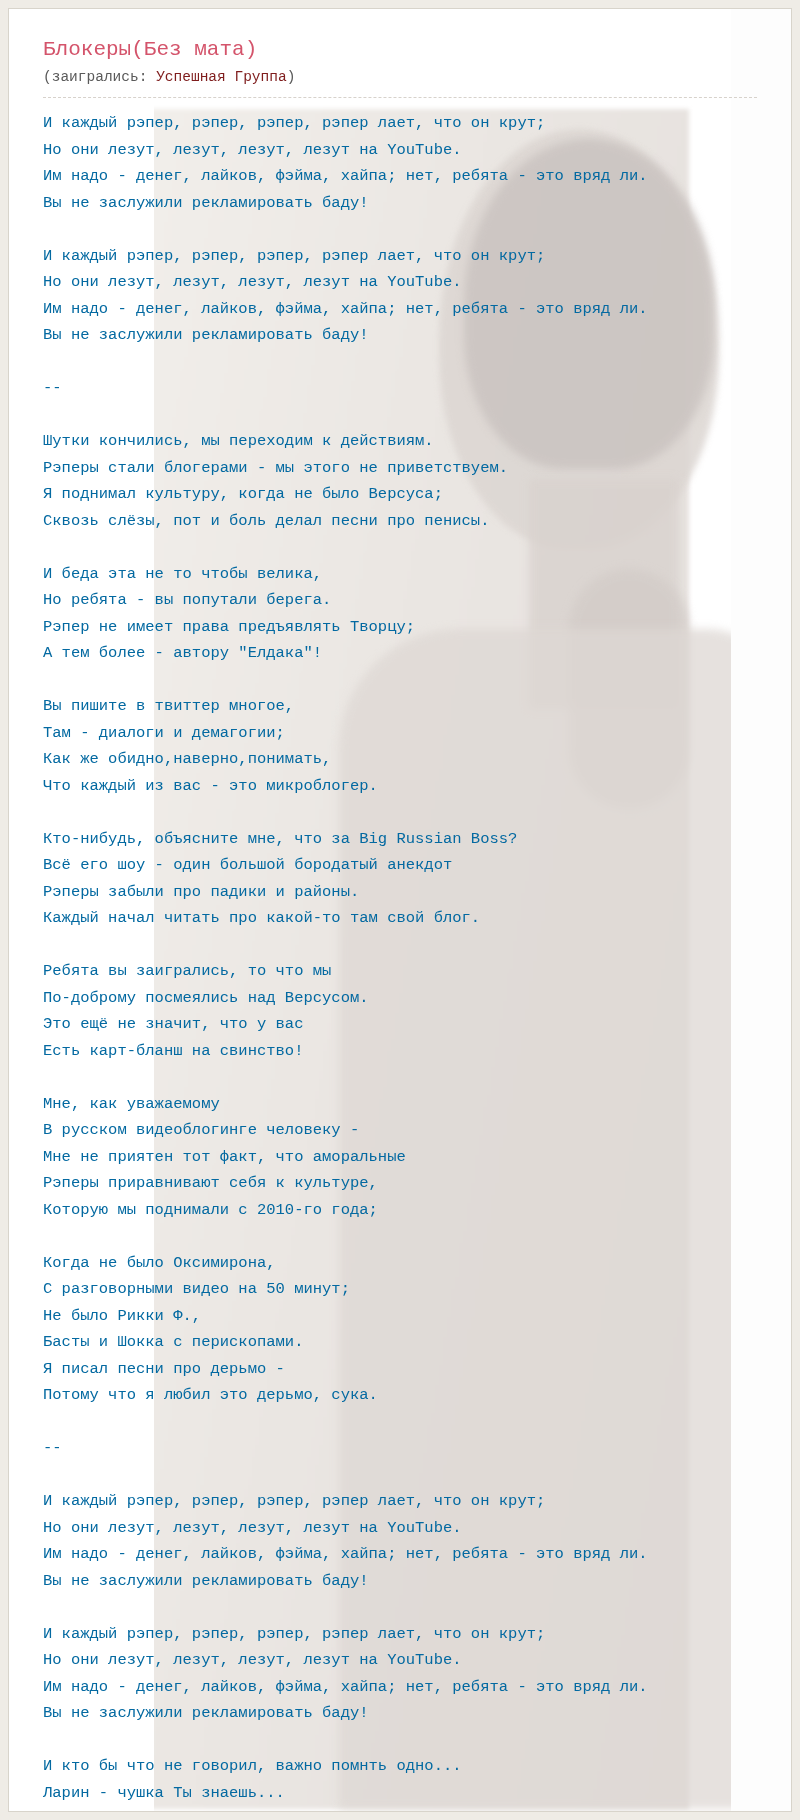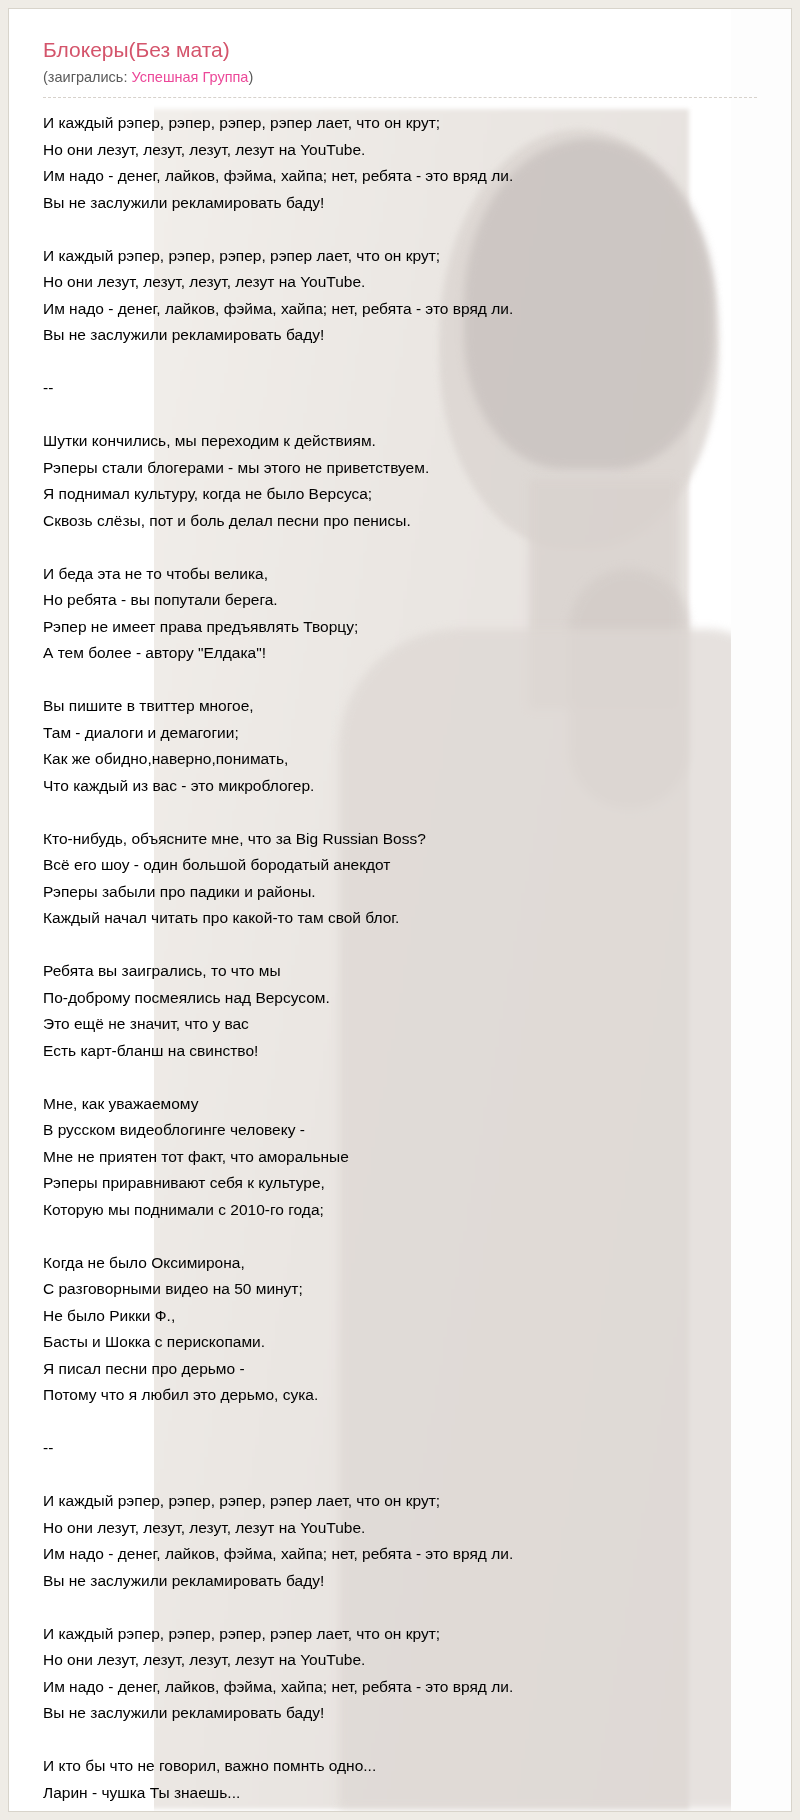--- a/index.html
+++ b/index.html
@@ -116,46 +116,47 @@
     width: 60px;
     height: 100%;
     background: #fdfdfd;
   }
 
   
   .content {
     position: relative;
     z-index: 2;
     padding: 28px 34px 0 34px;
+    font-family: Liberation Mono, monospace;
   }
 
   .song-title {
     color: #d4546b;
     font-size: 21px;
     line-height: 26px;
     margin: 0 0 6px 0;
     font-weight: normal;
   }
 
   .artist-line {
     font-size: 14.5px;
     color: #5a5a5a;
     margin: 0 0 12px 0;
     padding-bottom: 12px;
     border-bottom: 1px dashed #d7d2cc;
   }
   .artist-line .artist-link {
-    color: #ec4899;
+    color: #7f1d1d;
     text-decoration: none;
   }
 
   .lyrics {
     font-size: 15.5px;
     line-height: 26.5px;
-    color: #000000;
+    color: #0369a1;
     white-space: pre-wrap;
     margin: 6px 0 0 0;
   }
 </style>
 </head>
 <body>
 
 <div class="page-frame">
 
   <div class="bg-photo">

